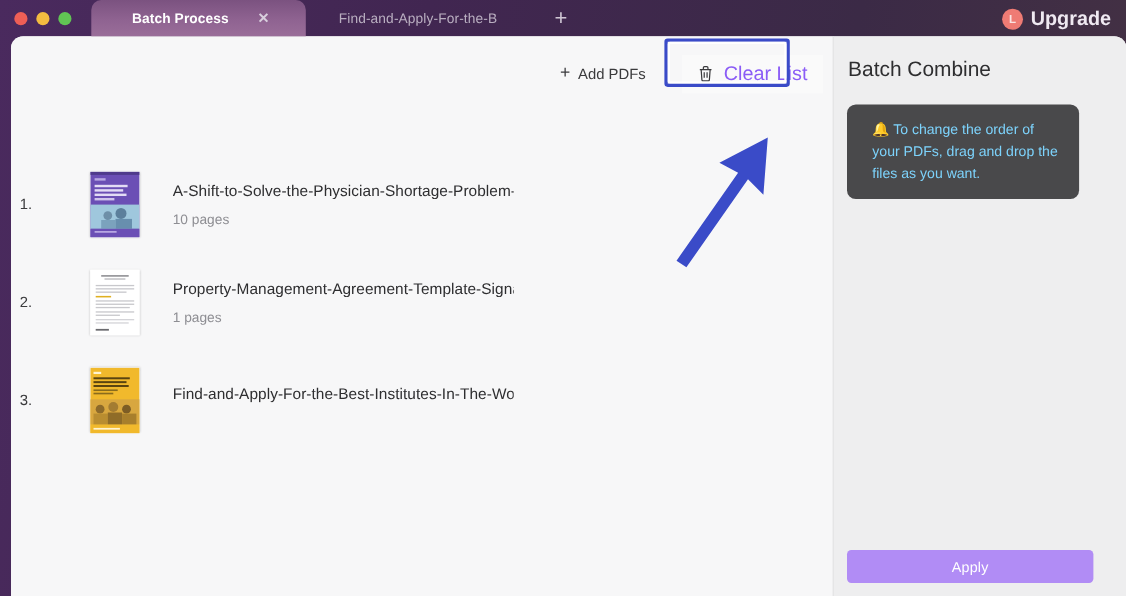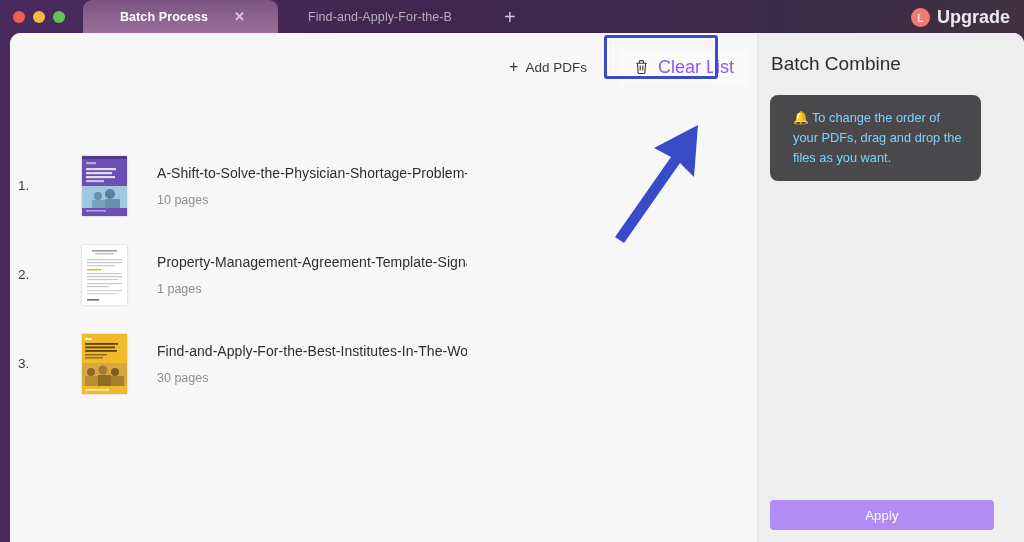--- a/index.html
+++ b/index.html
@@ -383,21 +383,20 @@
               <circle cx="33" cy="38" r="4" fill="#7d5d25"></circle>
               <rect x="3" y="42" width="13" height="10" fill="#b98d30"></rect>
               <rect x="16" y="41" width="13" height="11" fill="#8f6c28"></rect>
               <rect x="29" y="42" width="13" height="10" fill="#a87f2c"></rect>
               <rect x="0" y="52" width="45" height="8" fill="#f1b92c"></rect>
               <rect x="3" y="55" width="24" height="1.6" fill="#fff3d0"></rect>
             </svg>
           </div>
           <div class="file-meta">
             <div class="file-name">Find-and-Apply-For-the-Best-Institutes-In-The-World</div>
-            <div class="file-pages">30 pages</div>
           </div>
         </div>
 
       </div>
     </div>
 
     <div class="sidepanel">
       <div class="panel-title">Batch Combine</div>
       <div class="tipcard">
         <span class="bell-icon">🔔</span><span>To change the order of your PDFs, drag and drop the files as you want.</span>

